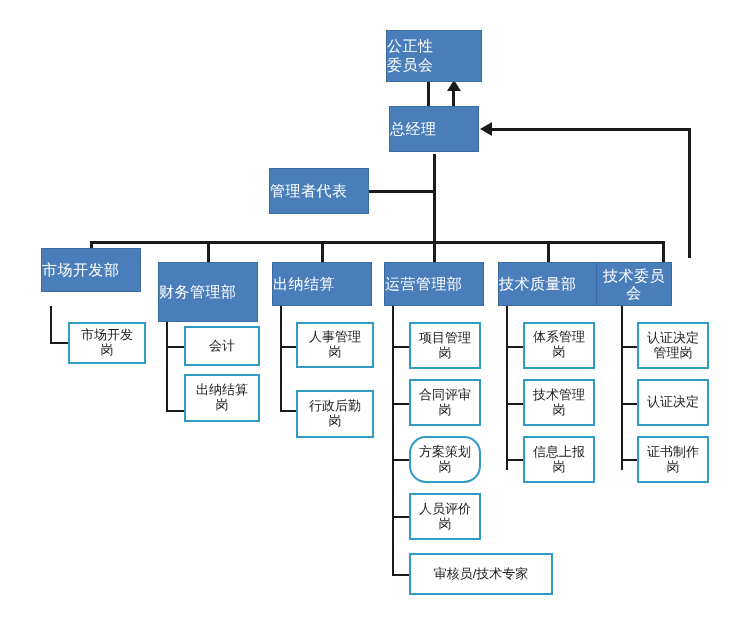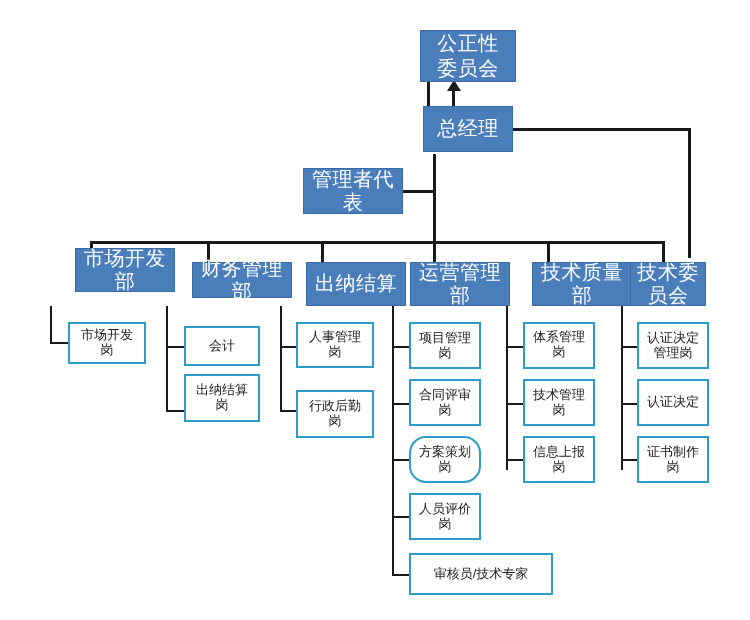--- a/index.html
+++ b/index.html
@@ -19,27 +19,26 @@
   }
   
   .node-blue {
     position: absolute;
     box-sizing: border-box;
     background: #4A7EBB;
     border: 1px solid #3A6BA5;
     color: #ffffff;
     display: flex;
     align-items: center;
-    justify-content: center;
+    justify-content: flex-start;
     text-align: center;
     line-height: 1.16;
-    font-size: 20px;
+    font-size: 15px;
     letter-spacing: 0.5px;
     z-index: 3;
-    margin-left: 34px;
   }
   .node-blue.two-line {
     line-height: 1.25;
   }
   
   .node-white {
     position: absolute;
     box-sizing: border-box;
     background: #ffffff;
     border: 2px solid #2E9CC6;
@@ -134,27 +133,27 @@
   <div class="line-v" style="left:90px; top:241px; height:21px;"></div>
   <div class="line-v" style="left:207px; top:241px; height:21px;"></div>
   <div class="line-v" style="left:321px; top:241px; height:21px;"></div>
   <div class="line-v" style="left:433px; top:241px; height:21px;"></div>
   <div class="line-v" style="left:547px; top:241px; height:21px;"></div>
   <div class="line-v" style="left:662px; top:241px; height:21px;"></div>
 
   <div class="node-blue" style="left:41px; top:248px; width:100px; height:44px;">
     <span style="white-space:pre-line;">市场开发部</span>
   </div>
-  <div class="node-blue" style="left:158px; top:262px; width:100px; height:36px;">
+  <div class="node-blue" style="left:158px; top:262px; width:100px; height:60px;">
     <span style="white-space:pre-line;">财务管理部</span>
   </div>
   <div class="node-blue" style="left:272px; top:262px; width:100px; height:44px;">
     <span style="white-space:pre-line;">出纳结算</span>
   </div>
-  <div class="node-blue" style="left:376px; top:262px; width:100px; height:44px;">
+  <div class="node-blue" style="left:384px; top:262px; width:100px; height:44px;">
     <span style="white-space:pre-line;">运营管理部</span>
   </div>
   <div class="node-blue" style="left:498px; top:262px; width:100px; height:44px;">
     <span style="white-space:pre-line;">技术质量部</span>
   </div>
   <div class="node-blue" style="left:596px; top:262px; width:76px; height:44px;">
     <span style="white-space:pre-line;">技术委员会</span>
   </div>
 
   <div class="line-thin-v" style="left:50px; top:306px; height:38px;"></div>

